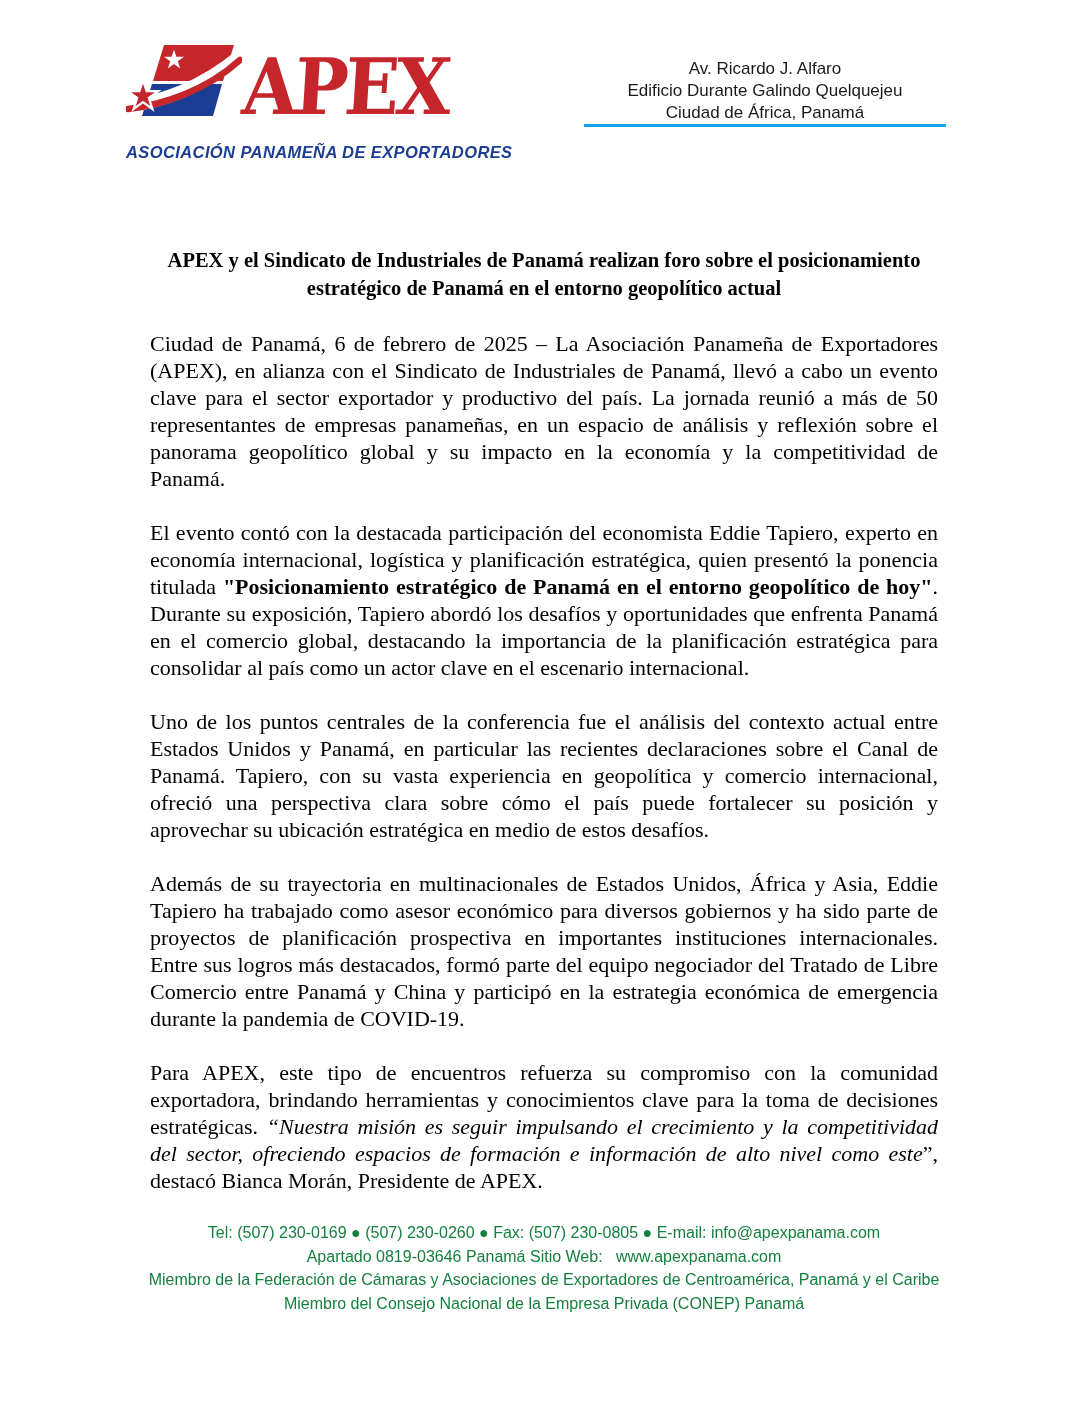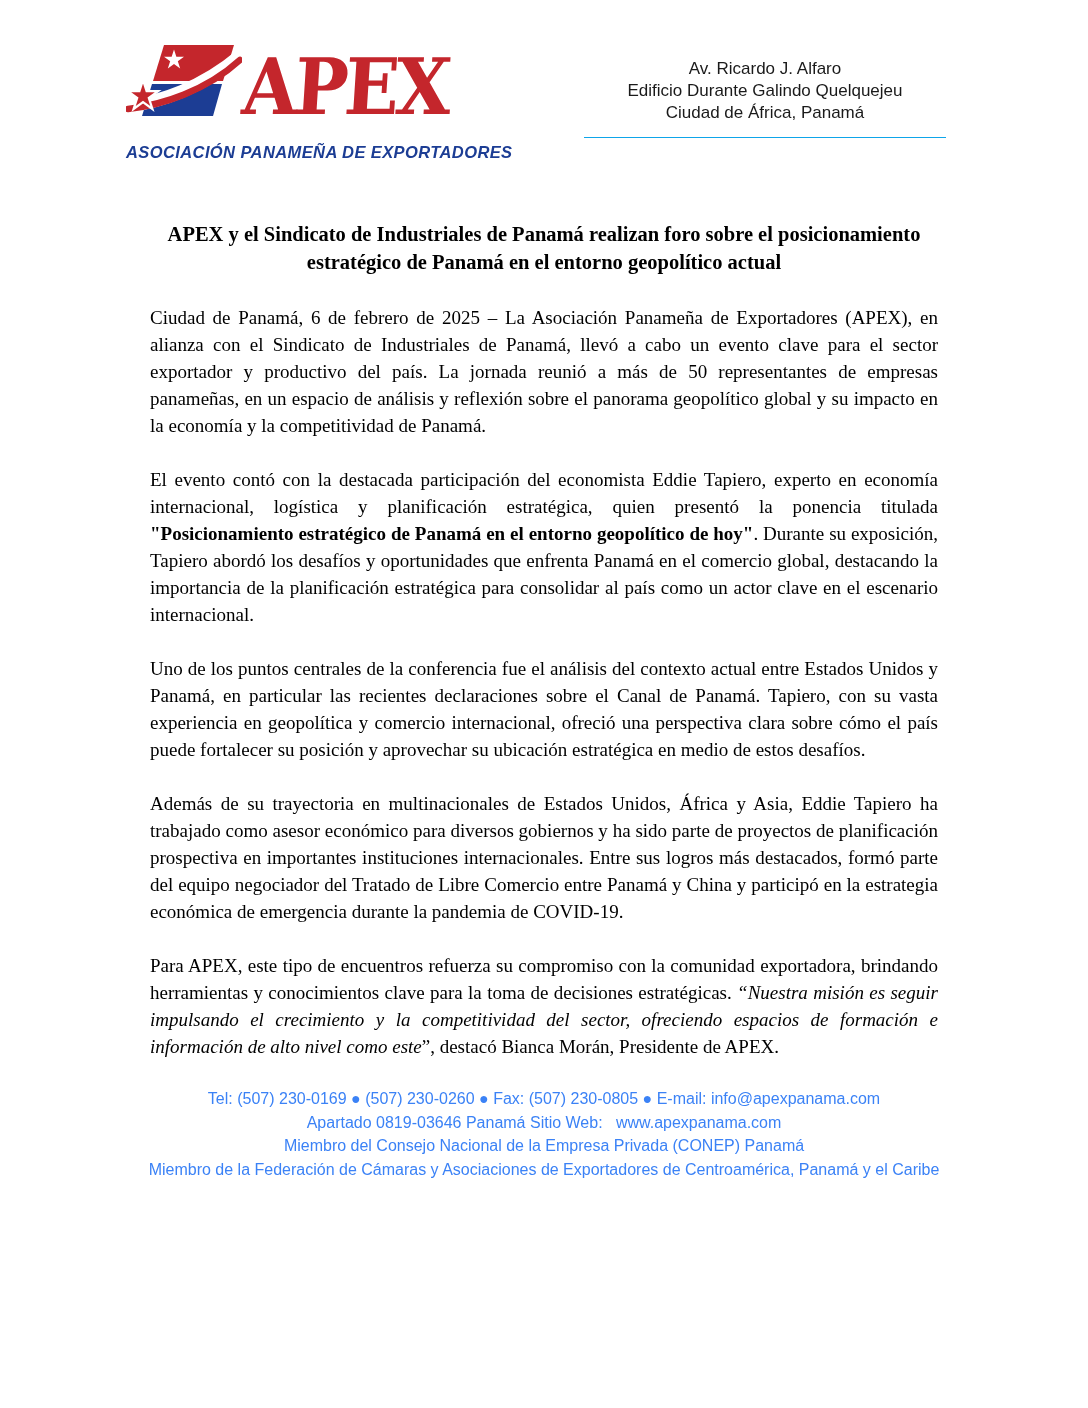--- a/index.html
+++ b/index.html
@@ -55,52 +55,52 @@
     white-space: nowrap;
   }
   .address {
     margin-top: 16px;
     width: 362px;
     text-align: center;
     font-family: "Liberation Sans", sans-serif;
     font-size: 17px;
     line-height: 22px;
     color: #1a1a1a;
-    padding-bottom: 13px;
-    border-bottom: 1px solid #0ea5e9;
+    padding-bottom: 0;
+    border-bottom: 3px solid #0ea5e9;
   }
   
   .title {
     width: 812px;
-    margin: 58px auto 28px;
+    margin: 84px auto 28px;
     font-size: 20.5px;
     font-weight: bold;
     line-height: 28px;
     text-align: center;
   }
   
   .content {
     width: 788px;
     margin: 0 auto;
-    font-size: 19px;
+    font-size: 22px;
     line-height: 27px;
     text-align: justify;
   }
   .para { margin: 0 0 27px 0; }
   .run-bold { font-weight: bold; }
   .run-italic { font-style: italic; }
   
   .footer {
     width: 900px;
     margin: 10px auto 0;
     text-align: center;
     font-family: "Liberation Sans", sans-serif;
     font-size: 16px;
     line-height: 23.5px;
-    color: #3b82f6;
+    color: #15803d;
   }
   .footer-line { white-space: pre-wrap; }
 </style>
 </head>
 <body>
 
 <div class="page">
 
   <header class="header">
     <div class="logo">
@@ -142,17 +142,17 @@
 
     <p class="para"><span>Además de su trayectoria en multinacionales de Estados Unidos, África y Asia, Eddie Tapiero ha trabajado como asesor económico para diversos gobiernos y ha sido parte de proyectos de planificación prospectiva en importantes instituciones internacionales. Entre sus logros más destacados, formó parte del equipo negociador del Tratado de Libre Comercio entre Panamá y China y participó en la estrategia económica de emergencia durante la pandemia de COVID-19.</span></p>
 
     <p class="para"><span>Para APEX, este tipo de encuentros refuerza su compromiso con la comunidad exportadora, brindando herramientas y conocimientos clave para la toma de decisiones estratégicas. </span><span class="run-italic">“Nuestra misión es seguir impulsando el crecimiento y la competitividad del sector, ofreciendo espacios de formación e información de alto nivel como este</span><span>”, destacó Bianca Morán, Presidente de APEX.</span></p>
 
   </main>
 
   <footer class="footer">
     <div class="footer-line">Tel: (507) 230-0169 ● (507) 230-0260 ● Fax: (507) 230-0805 ● E-mail: info@apexpanama.com</div>
     <div class="footer-line">Apartado 0819-03646 Panamá Sitio Web:   www.apexpanama.com</div>
+    <div class="footer-line">Miembro de la Federación de Cámaras y Asociaciones de Exportadores de Centroamérica, Panamá y el Caribe</div>
     <div class="footer-line">Miembro del Consejo Nacional de la Empresa Privada (CONEP) Panamá</div>
-    <div class="footer-line">Miembro de la Federación de Cámaras y Asociaciones de Exportadores de Centroamérica, Panamá y el Caribe</div>
   </footer>
 
 </div>
 
 </body></html>

